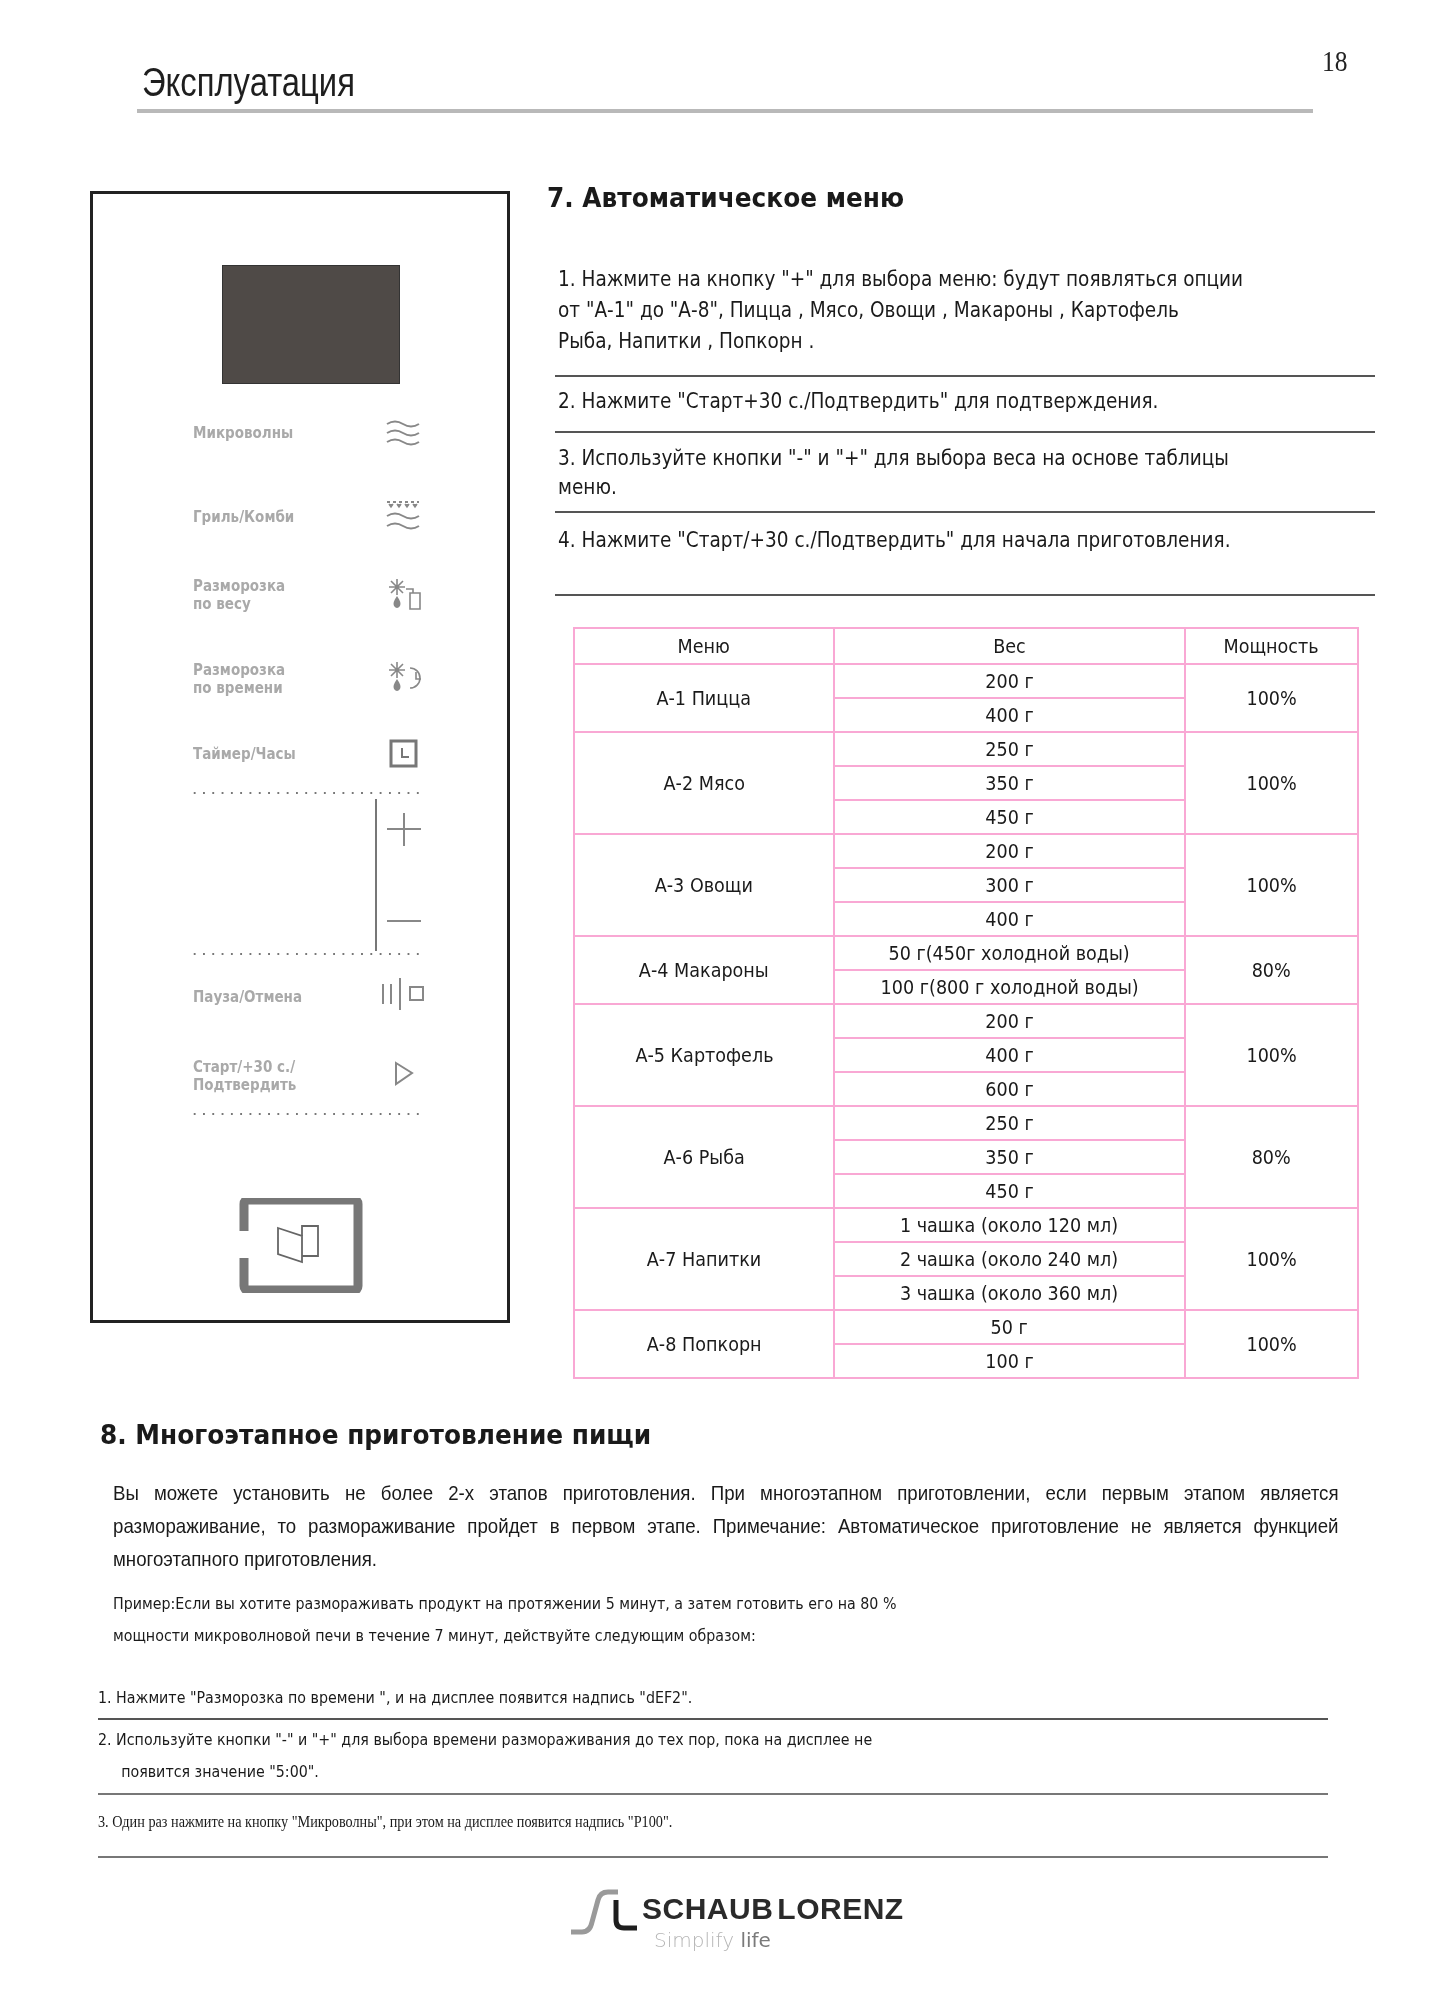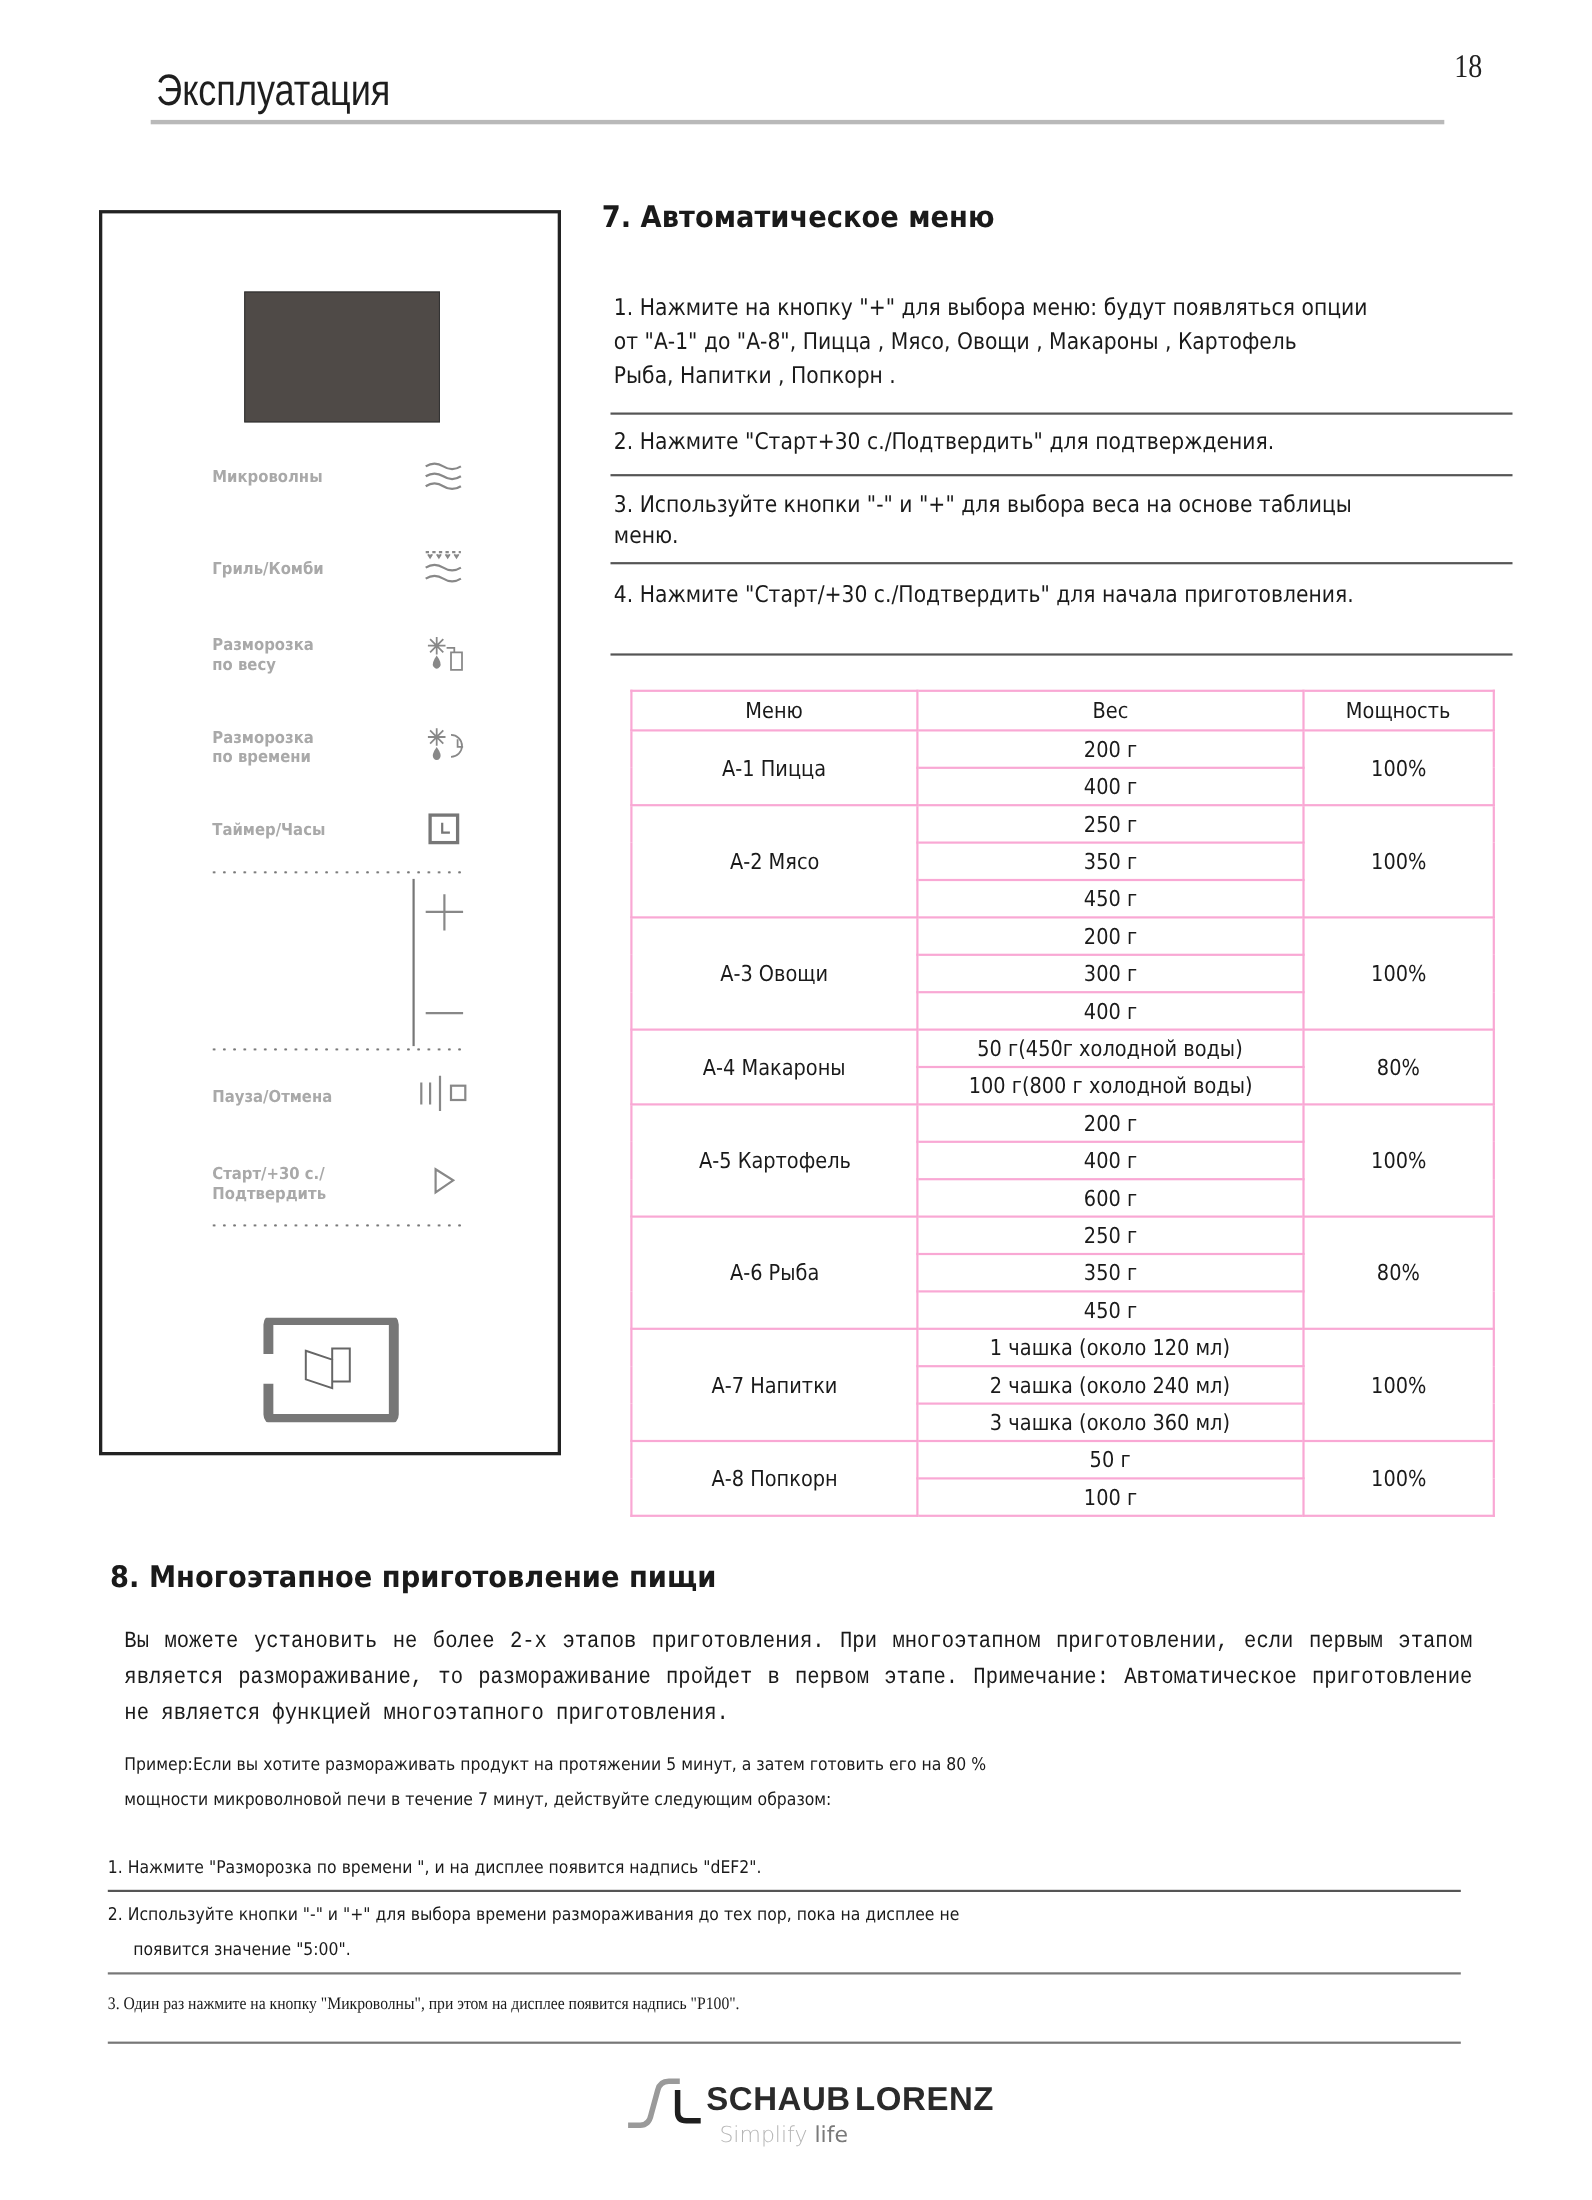--- a/index.html
+++ b/index.html
@@ -32,21 +32,21 @@
 
   
   table.menu { position:absolute; left:573px; top:627px; border-collapse:collapse; width:786px;
                font-family:"DejaVu Sans", sans-serif; font-size:20px; }
   table.menu td, table.menu th { border:2px solid #f9a8d4; text-align:center; padding:0; font-weight:normal;
                height:32px; line-height:32px; }
   table.menu th { height:34px; }
   .cond { display:inline-block; transform:scaleX(0.88); white-space:nowrap; }
 
   
-  .p8 { left:113px; width:1226px; font-size:21px; line-height:33px; font-family:Liberation Mono, monospace;
+  .p8 { left:113px; width:1226px; font-size:21px; line-height:33px; font-family:Liberation Sans, sans-serif;
         text-align:justify; }
   .p8 .inner { transform:scaleX(0.89); transform-origin:left top; width:1377px; }
   .s8 { left:98px; font-size:16px; line-height:32px; font-family:"DejaVu Sans", sans-serif; }
   .s8 .inner { transform:scaleX(0.89); transform-origin:left top; }
 
   .logo { left:568px; top:1886px; width:320px; height:70px; }
 </style>
 </head>
 <body>
 

